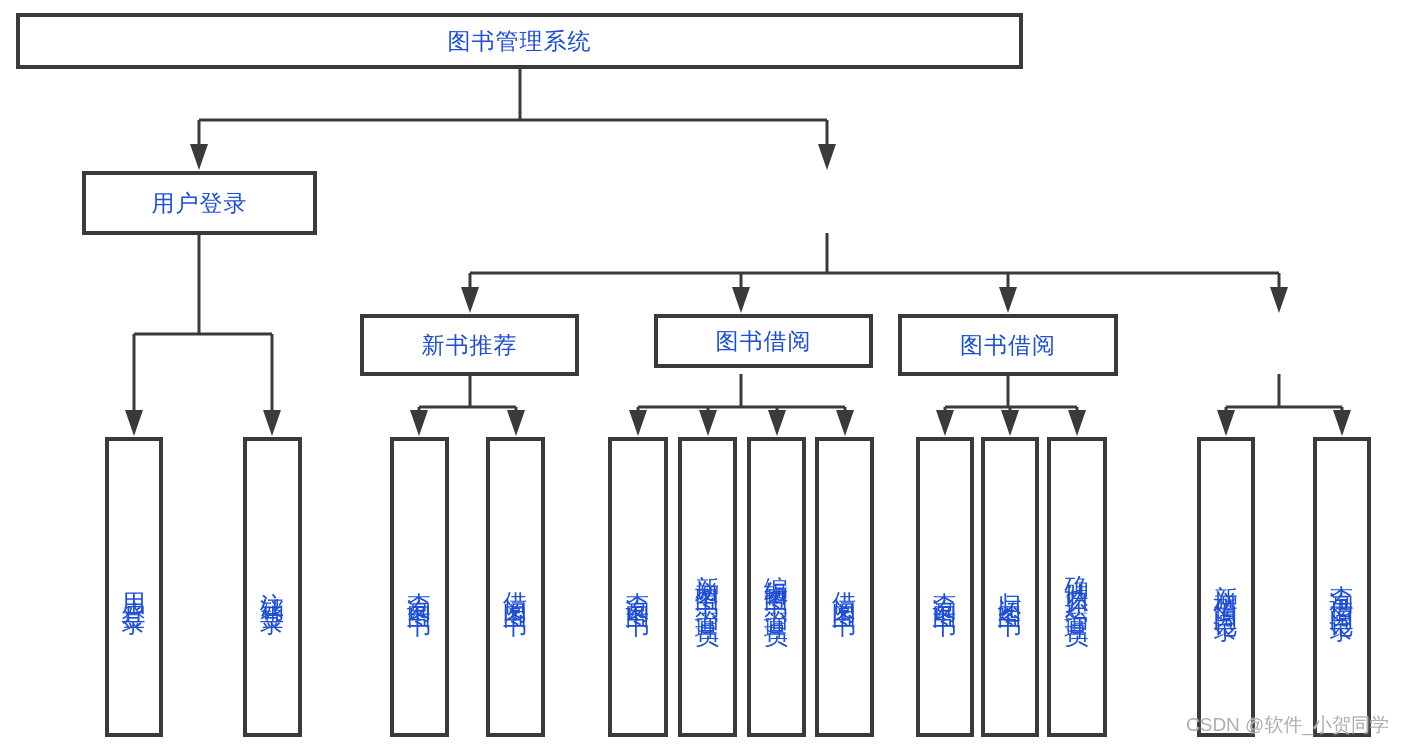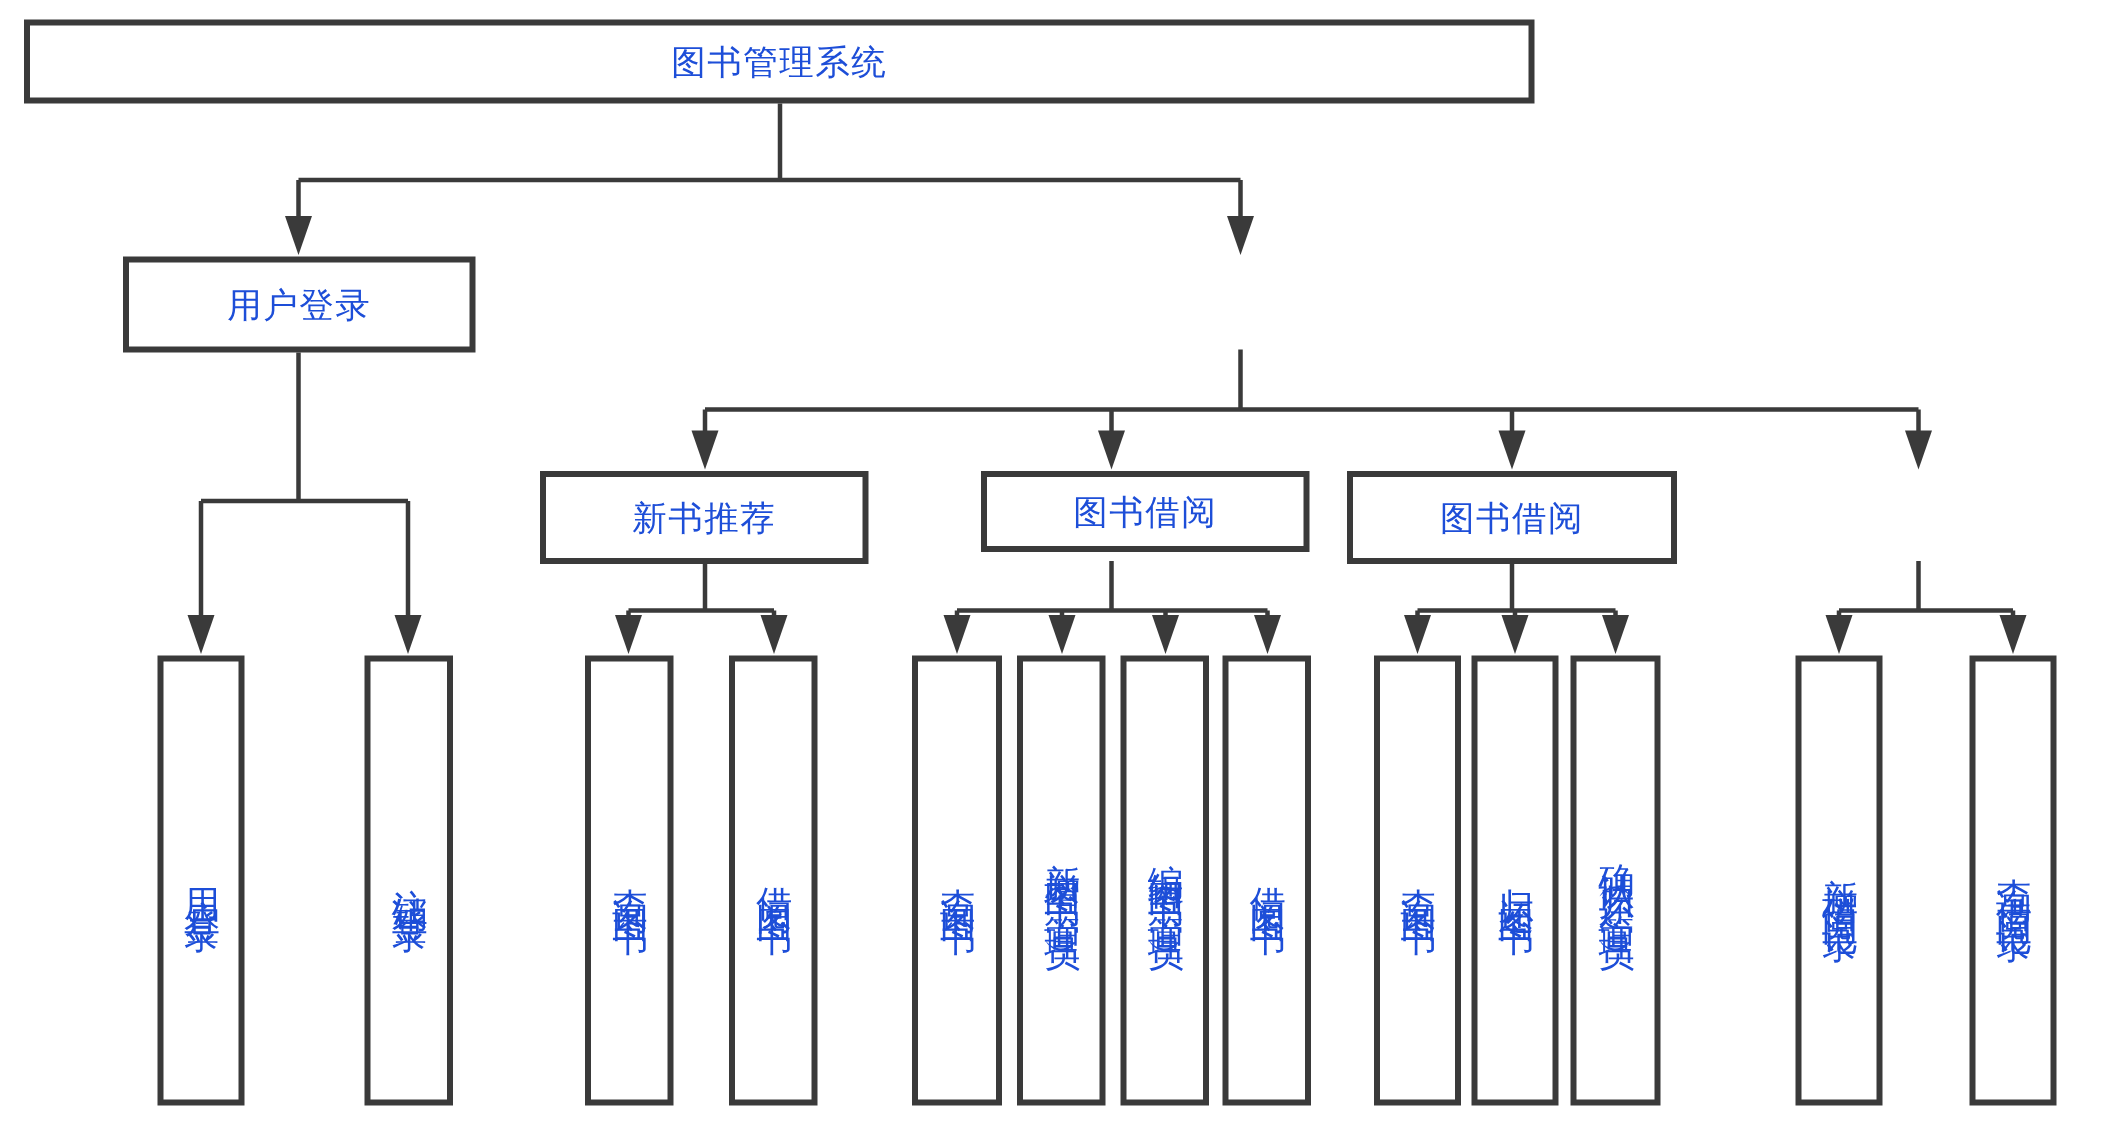--- a/index.html
+++ b/index.html
@@ -116,14 +116,15 @@
     <span>确认归还（管理员）</span>
   </div>
 
   <div class="node v" style="left:1197px;top:437px;width:58px;height:300px">
     <span>新增借阅记录</span>
   </div>
   <div class="node v" style="left:1313px;top:437px;width:58px;height:300px">
     <span>查询借阅记录</span>
   </div>
 
+  <div id="watermark">CSDN @软件_小贺同学</div>
 
 </div>
 
 </body></html>

